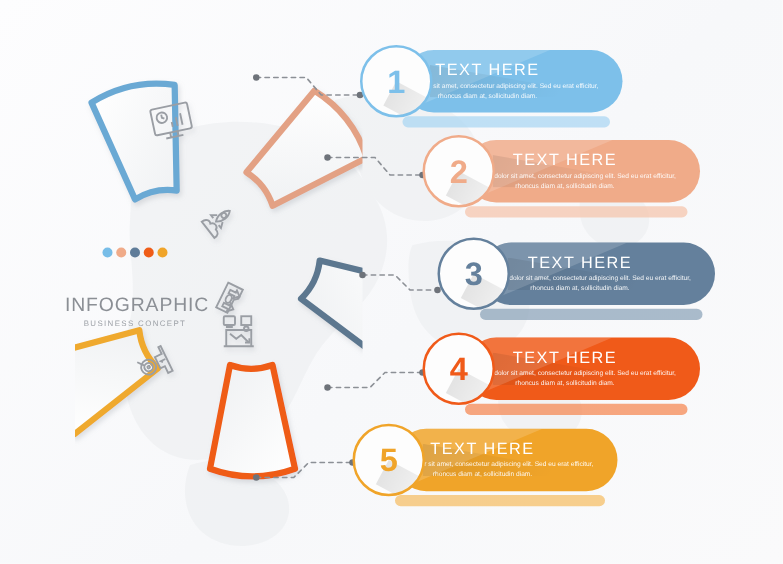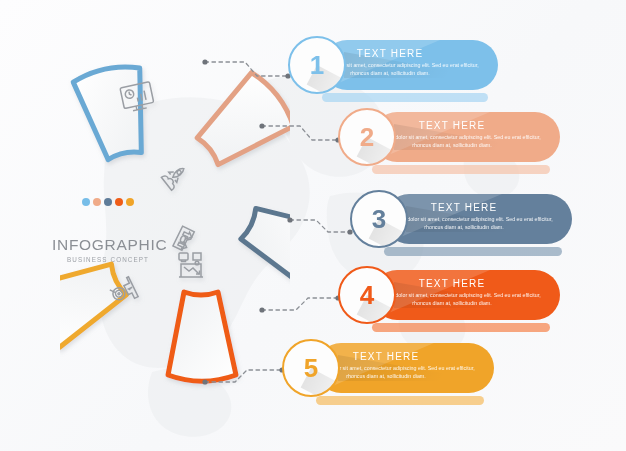--- a/index.html
+++ b/index.html
@@ -43,21 +43,21 @@
   .banner .shade{
     position:absolute;left:34px;top:0;height:50px;width:118px;
     background:rgba(255,255,255,.16);
     clip-path:polygon(0 0,100% 0,0 100%);
     pointer-events:none;
   }
   .banner .txtwrap{
     position:absolute;top:8px;right:14px;width:188px;
     text-align:center;color:#fff;
   }
-  .banner .t-head{font-size:10px;letter-spacing:1.2px;margin-bottom:2px;}
+  .banner .t-head{font-size:13px;letter-spacing:1.2px;margin-bottom:2px;}
   .banner .t-body{font-size:5.3px;line-height:1.55;opacity:.92;}
   .banner .numcircle{
     position:absolute;left:0;top:-4px;width:58px;height:58px;border-radius:50%;
     background:#fdfdfd;border:2px solid;box-sizing:border-box;
     display:flex;align-items:center;justify-content:center;
     overflow:hidden;
   }
   .banner .numcircle .num{
     font-size:26px;font-weight:bold;line-height:1;position:relative;z-index:2;
   }

